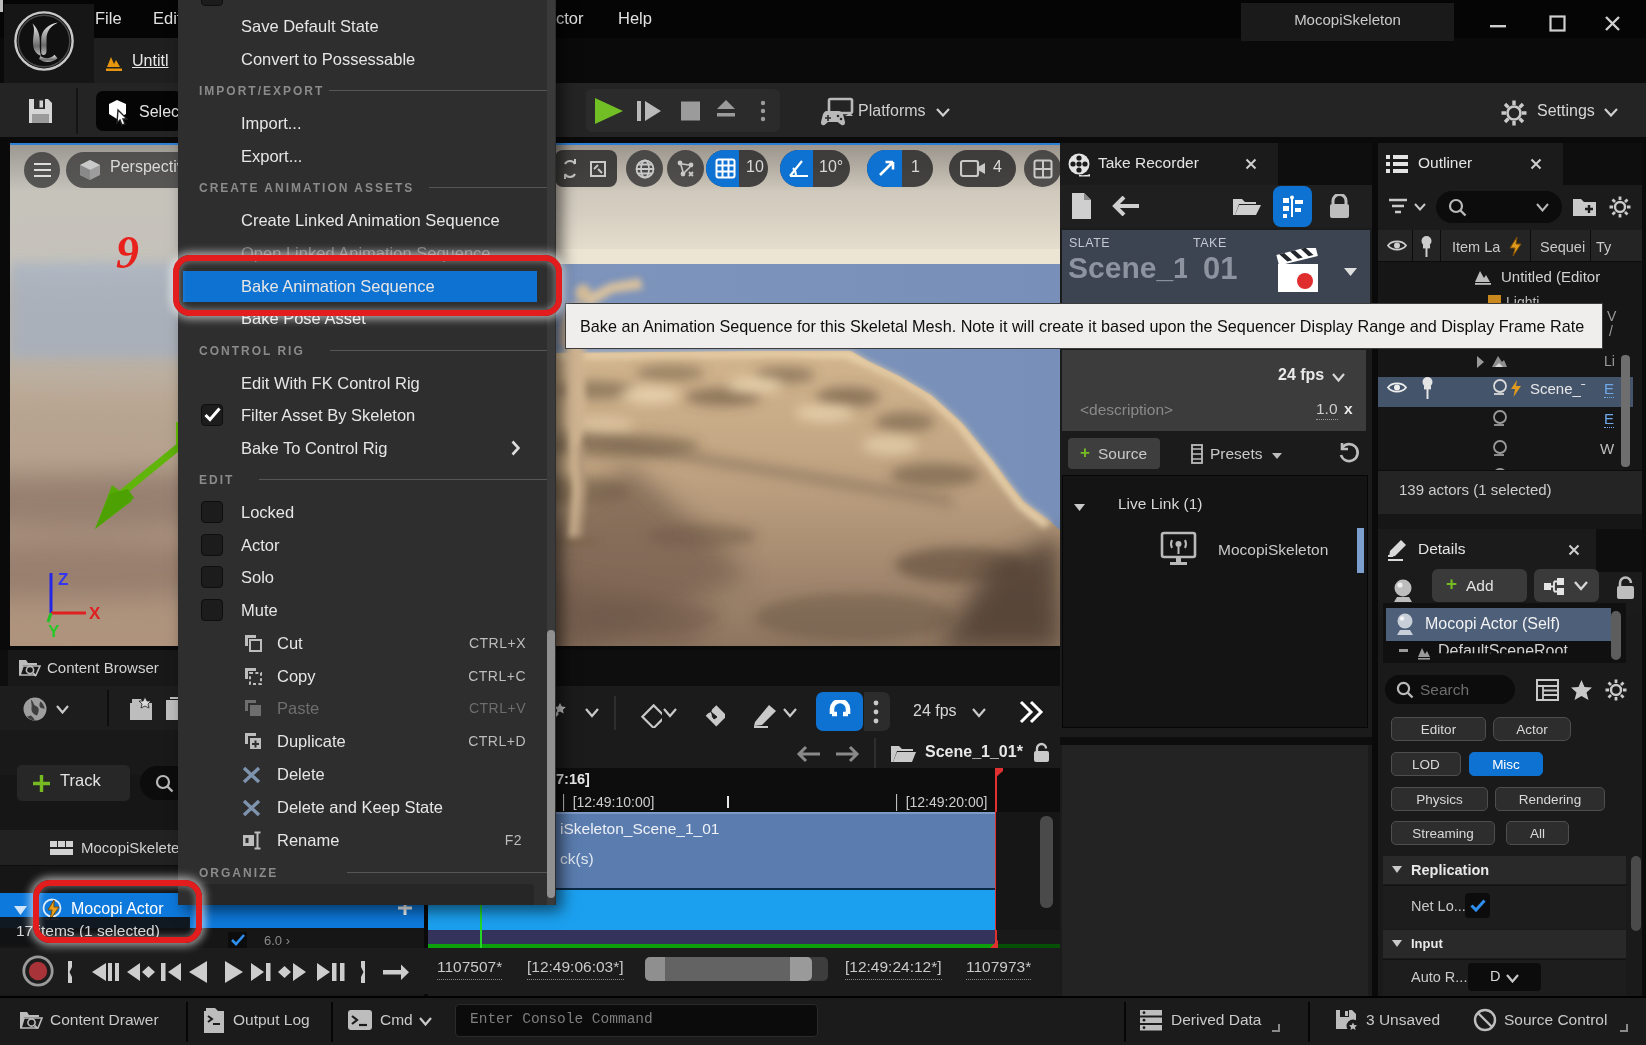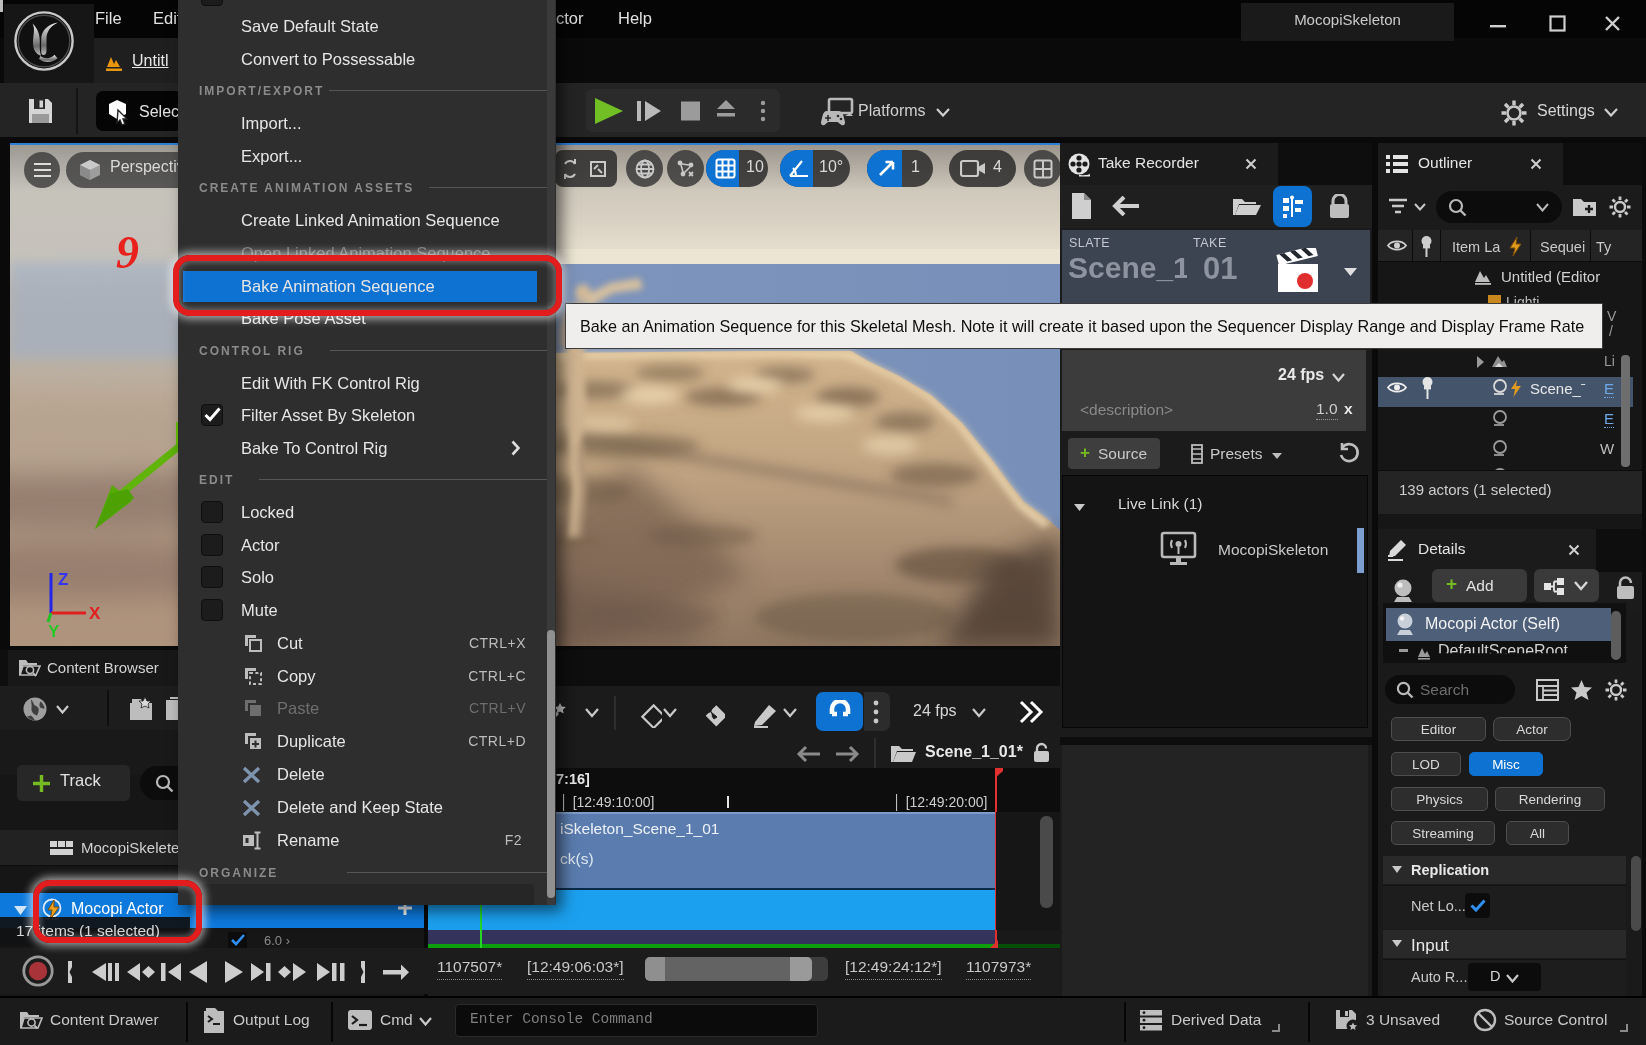--- a/index.html
+++ b/index.html
@@ -639,21 +639,21 @@
   <div class="abs" style="left:33px;top:369px;font-size:14.5px;color:#c9c9c9;">Net Lo...</div>
   <div class="abs" style="left:87px;top:364px;width:25px;height:25px;background:#0c0c0c;border-radius:4px;"></div>
   <svg class="abs" style="left:92px;top:370px;" width="16" height="13" viewBox="0 0 16 13">
         <path d="M1.5 6.5 L6 11 L14.5 1.5" stroke="#2f8fef" stroke-width="3" fill="none"></path>
       </svg>
 
   <div class="abs" style="left:5px;top:401px;width:243px;height:28px;background:#292929;"></div>
   <svg class="abs" style="left:13px;top:410px;" width="12" height="9" viewBox="0 0 12 9">
         <path d="M1 1 L6 8 L11 1 Z" fill="#c9c9c9"></path>
       </svg>
-  <div class="abs" style="left:33px;top:407px;font-size:17px;font-weight:normal;color:#e8e8e8;">Input</div>
+  <div class="abs" style="left:33px;top:407px;font-size:13px;font-weight:bold;color:#e8e8e8;">Input</div>
   <div class="abs" style="left:5px;top:430px;width:243px;height:37px;background:#1d1d1d;border-top:1px solid #121212;"></div>
   <div class="abs" style="left:33px;top:440px;font-size:14.5px;color:#c9c9c9;">Auto R...</div>
   <div class="abs" style="left:90px;top:434px;width:73px;height:28px;background:#0c0c0c;border-radius:4px;"></div>
   <div class="abs" style="left:112px;top:439px;font-size:14.5px;color:#d6d6d6;">D</div>
   <svg class="abs" style="left:128px;top:445px;" width="13" height="9" viewBox="0 0 13 9">
         <path d="M1 1 L6.5 7.5 L12 1" stroke="#c9c9c9" stroke-width="2.2" fill="none"></path>
       </svg>
 
   <div class="abs" style="left:253px;top:327px;width:10px;height:75px;background:#4a4a4a;border-radius:5px;"></div>
 </div>

